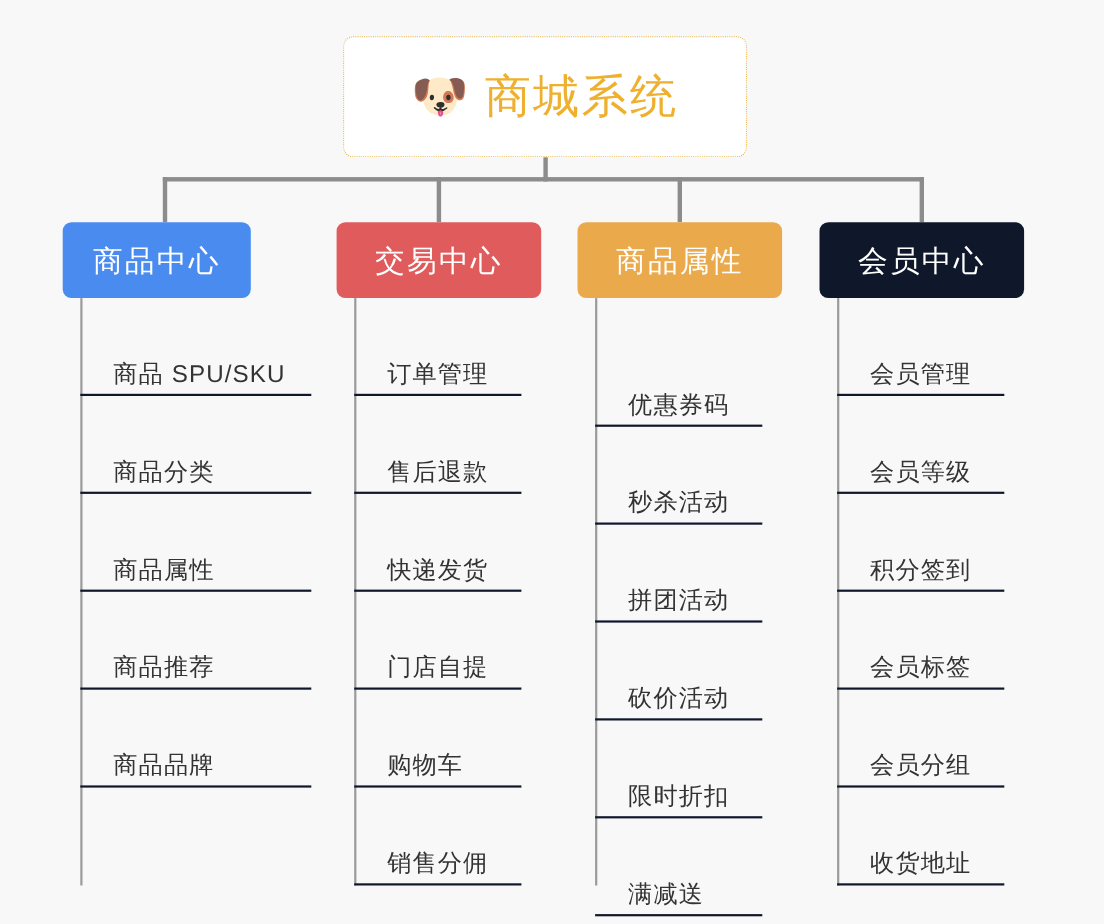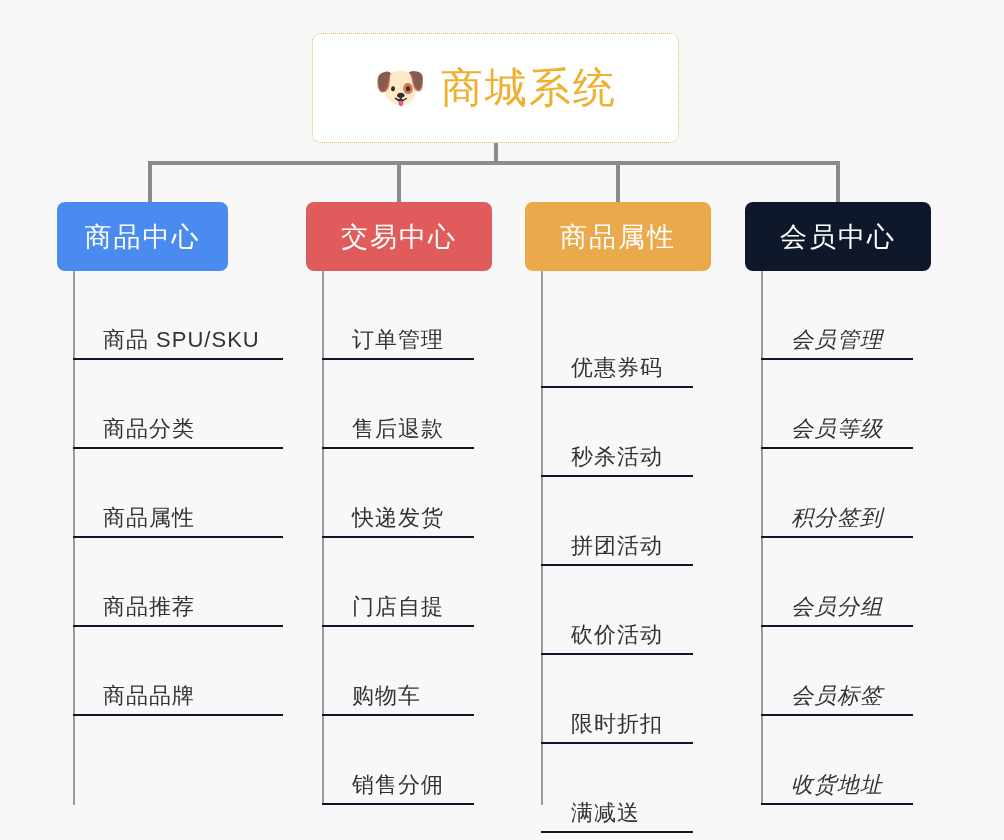--- a/index.html
+++ b/index.html
@@ -199,36 +199,36 @@
           <div class="leaf-item">
             <span class="leaf-label">满减送</span>
           </div>
         </div>
       </div>
       <div class="branch" style="left: 745px; width: 186px;">
         <div class="branch-header" style="background: #0f172a; width: 186px;">
           <span>会员中心</span>
         </div>
         <div class="branch-trunk" style="height: 534px;"></div>
-        <div class="leaf-list" style="width: 152px; font-style: italic;">
+        <div class="leaf-list" style="width: 152px;">
           <div class="leaf-item">
             <span class="leaf-label">会员管理</span>
           </div>
           <div class="leaf-item">
             <span class="leaf-label">会员等级</span>
           </div>
           <div class="leaf-item">
             <span class="leaf-label">积分签到</span>
           </div>
           <div class="leaf-item">
+            <span class="leaf-label">会员标签</span>
+          </div>
+          <div class="leaf-item">
             <span class="leaf-label">会员分组</span>
           </div>
           <div class="leaf-item">
-            <span class="leaf-label">会员标签</span>
-          </div>
-          <div class="leaf-item">
             <span class="leaf-label">收货地址</span>
           </div>
         </div>
       </div>
     </div>
 
 </div>
 
 </body></html>

